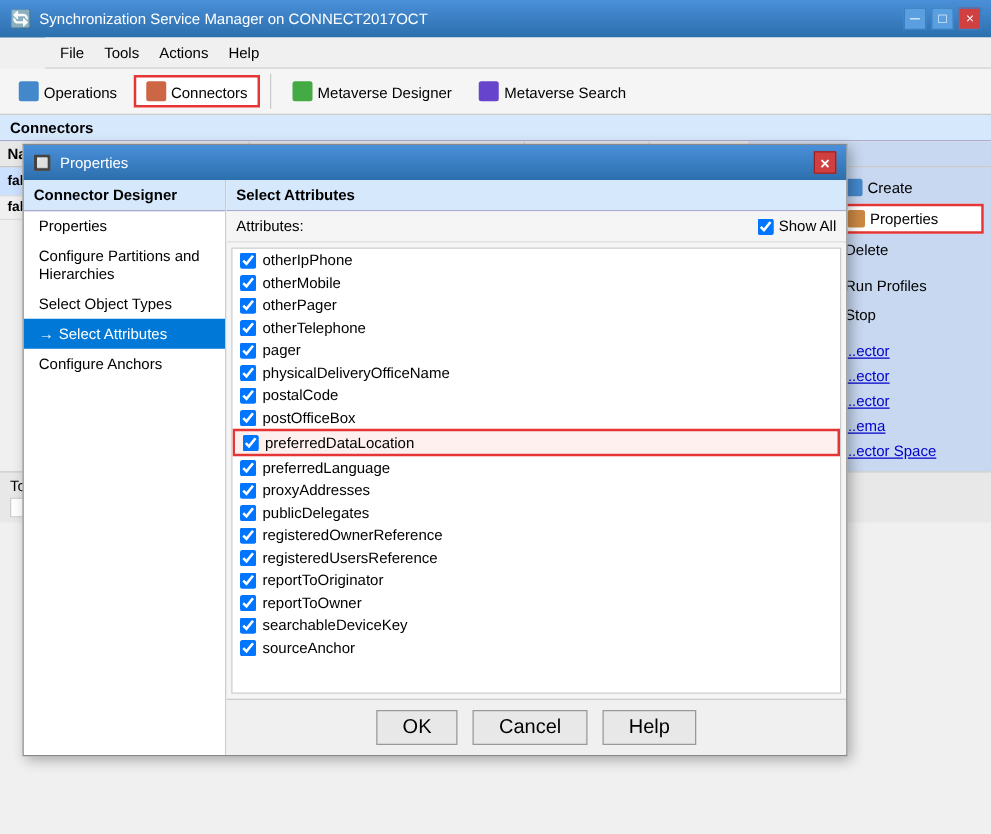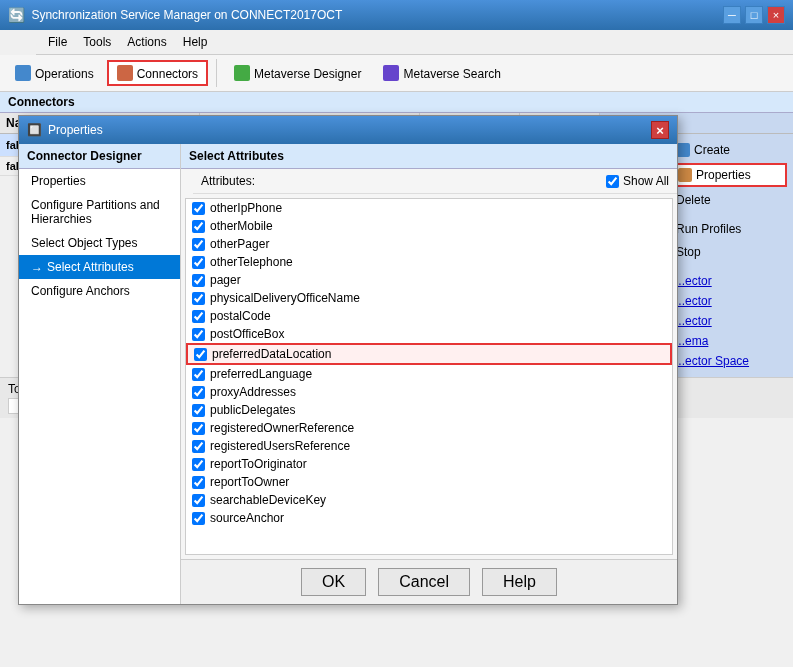--- a/index.html
+++ b/index.html
@@ -190,21 +190,20 @@
       border-bottom: 1px solid #aac;
     }
 
     .attributes-toolbar {
       display: flex;
       align-items: center;
       padding: 5px 8px;
       gap: 8px;
       border-bottom: 1px solid #ddd;
       background: #f5f5f5;
-      margin-left: 12px;
     }
     .attributes-label { font-size: 12px; }
     .show-all-check { display: flex; align-items: center; gap: 4px; margin-left: auto; padding-left: 17px; }
 
     .attributes-list {
       flex: 1;
       overflow-y: scroll;
       background: white;
       border: 1px solid #ccc;
       margin: 4px;

